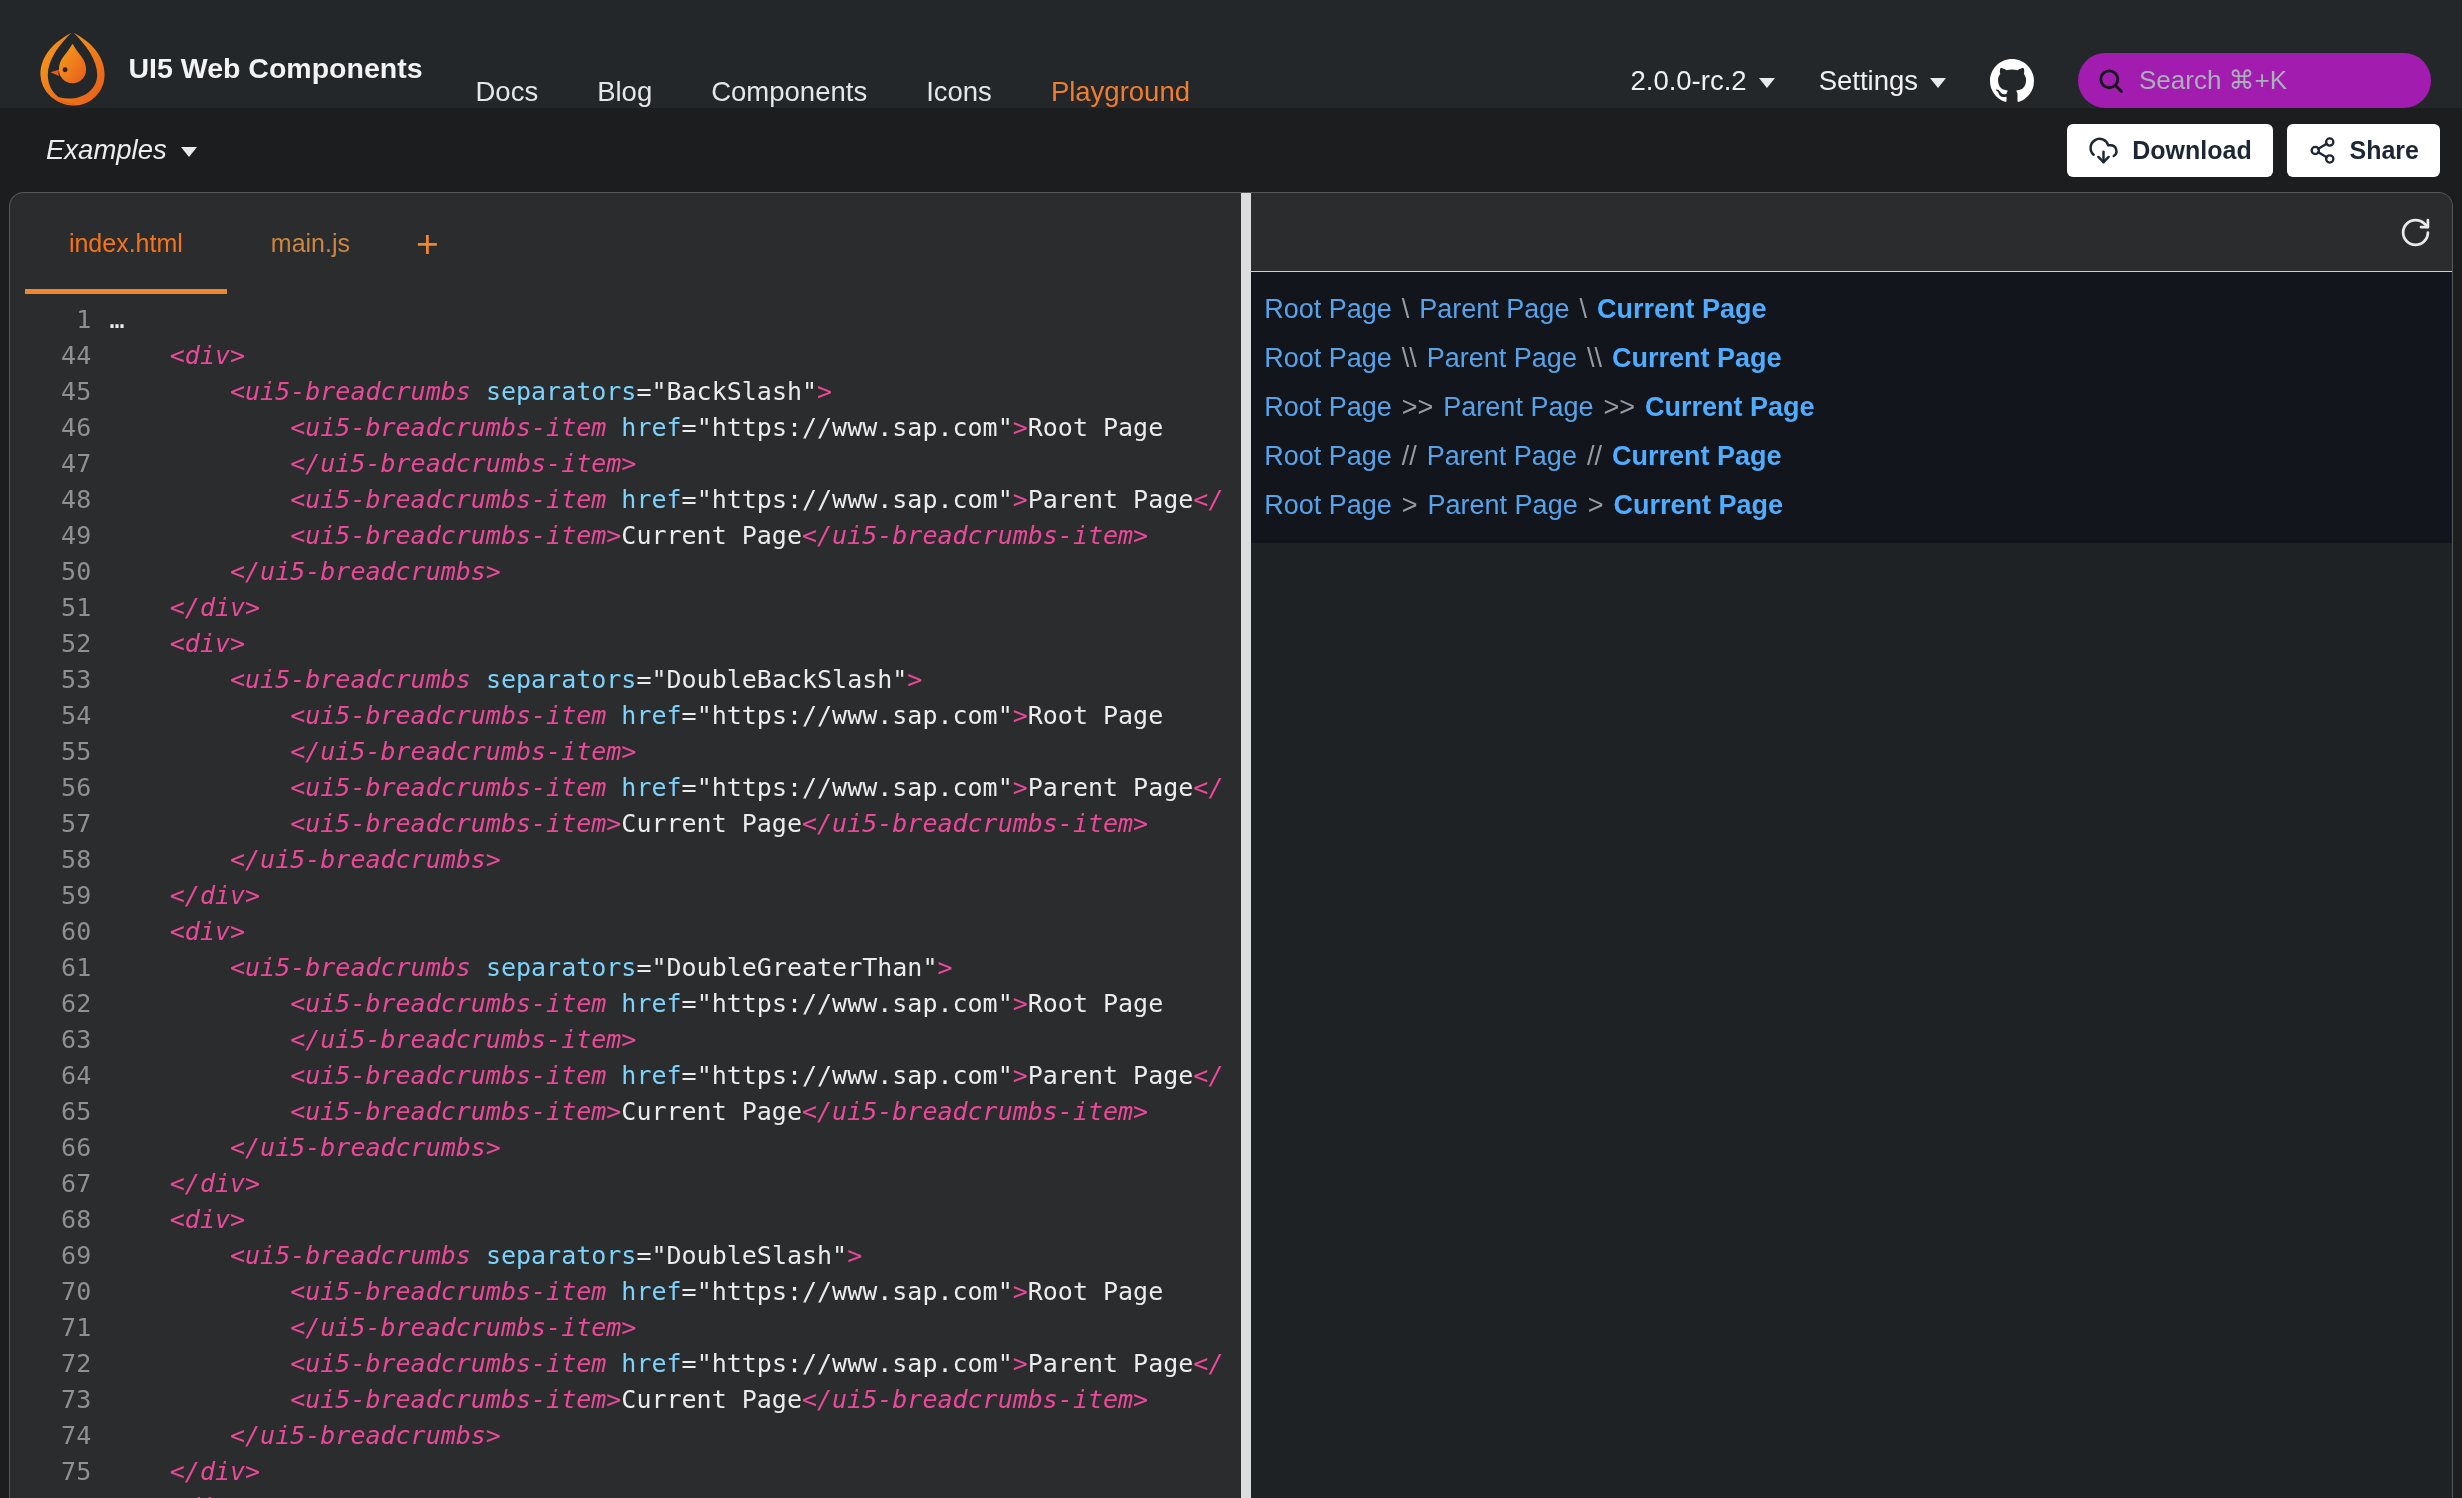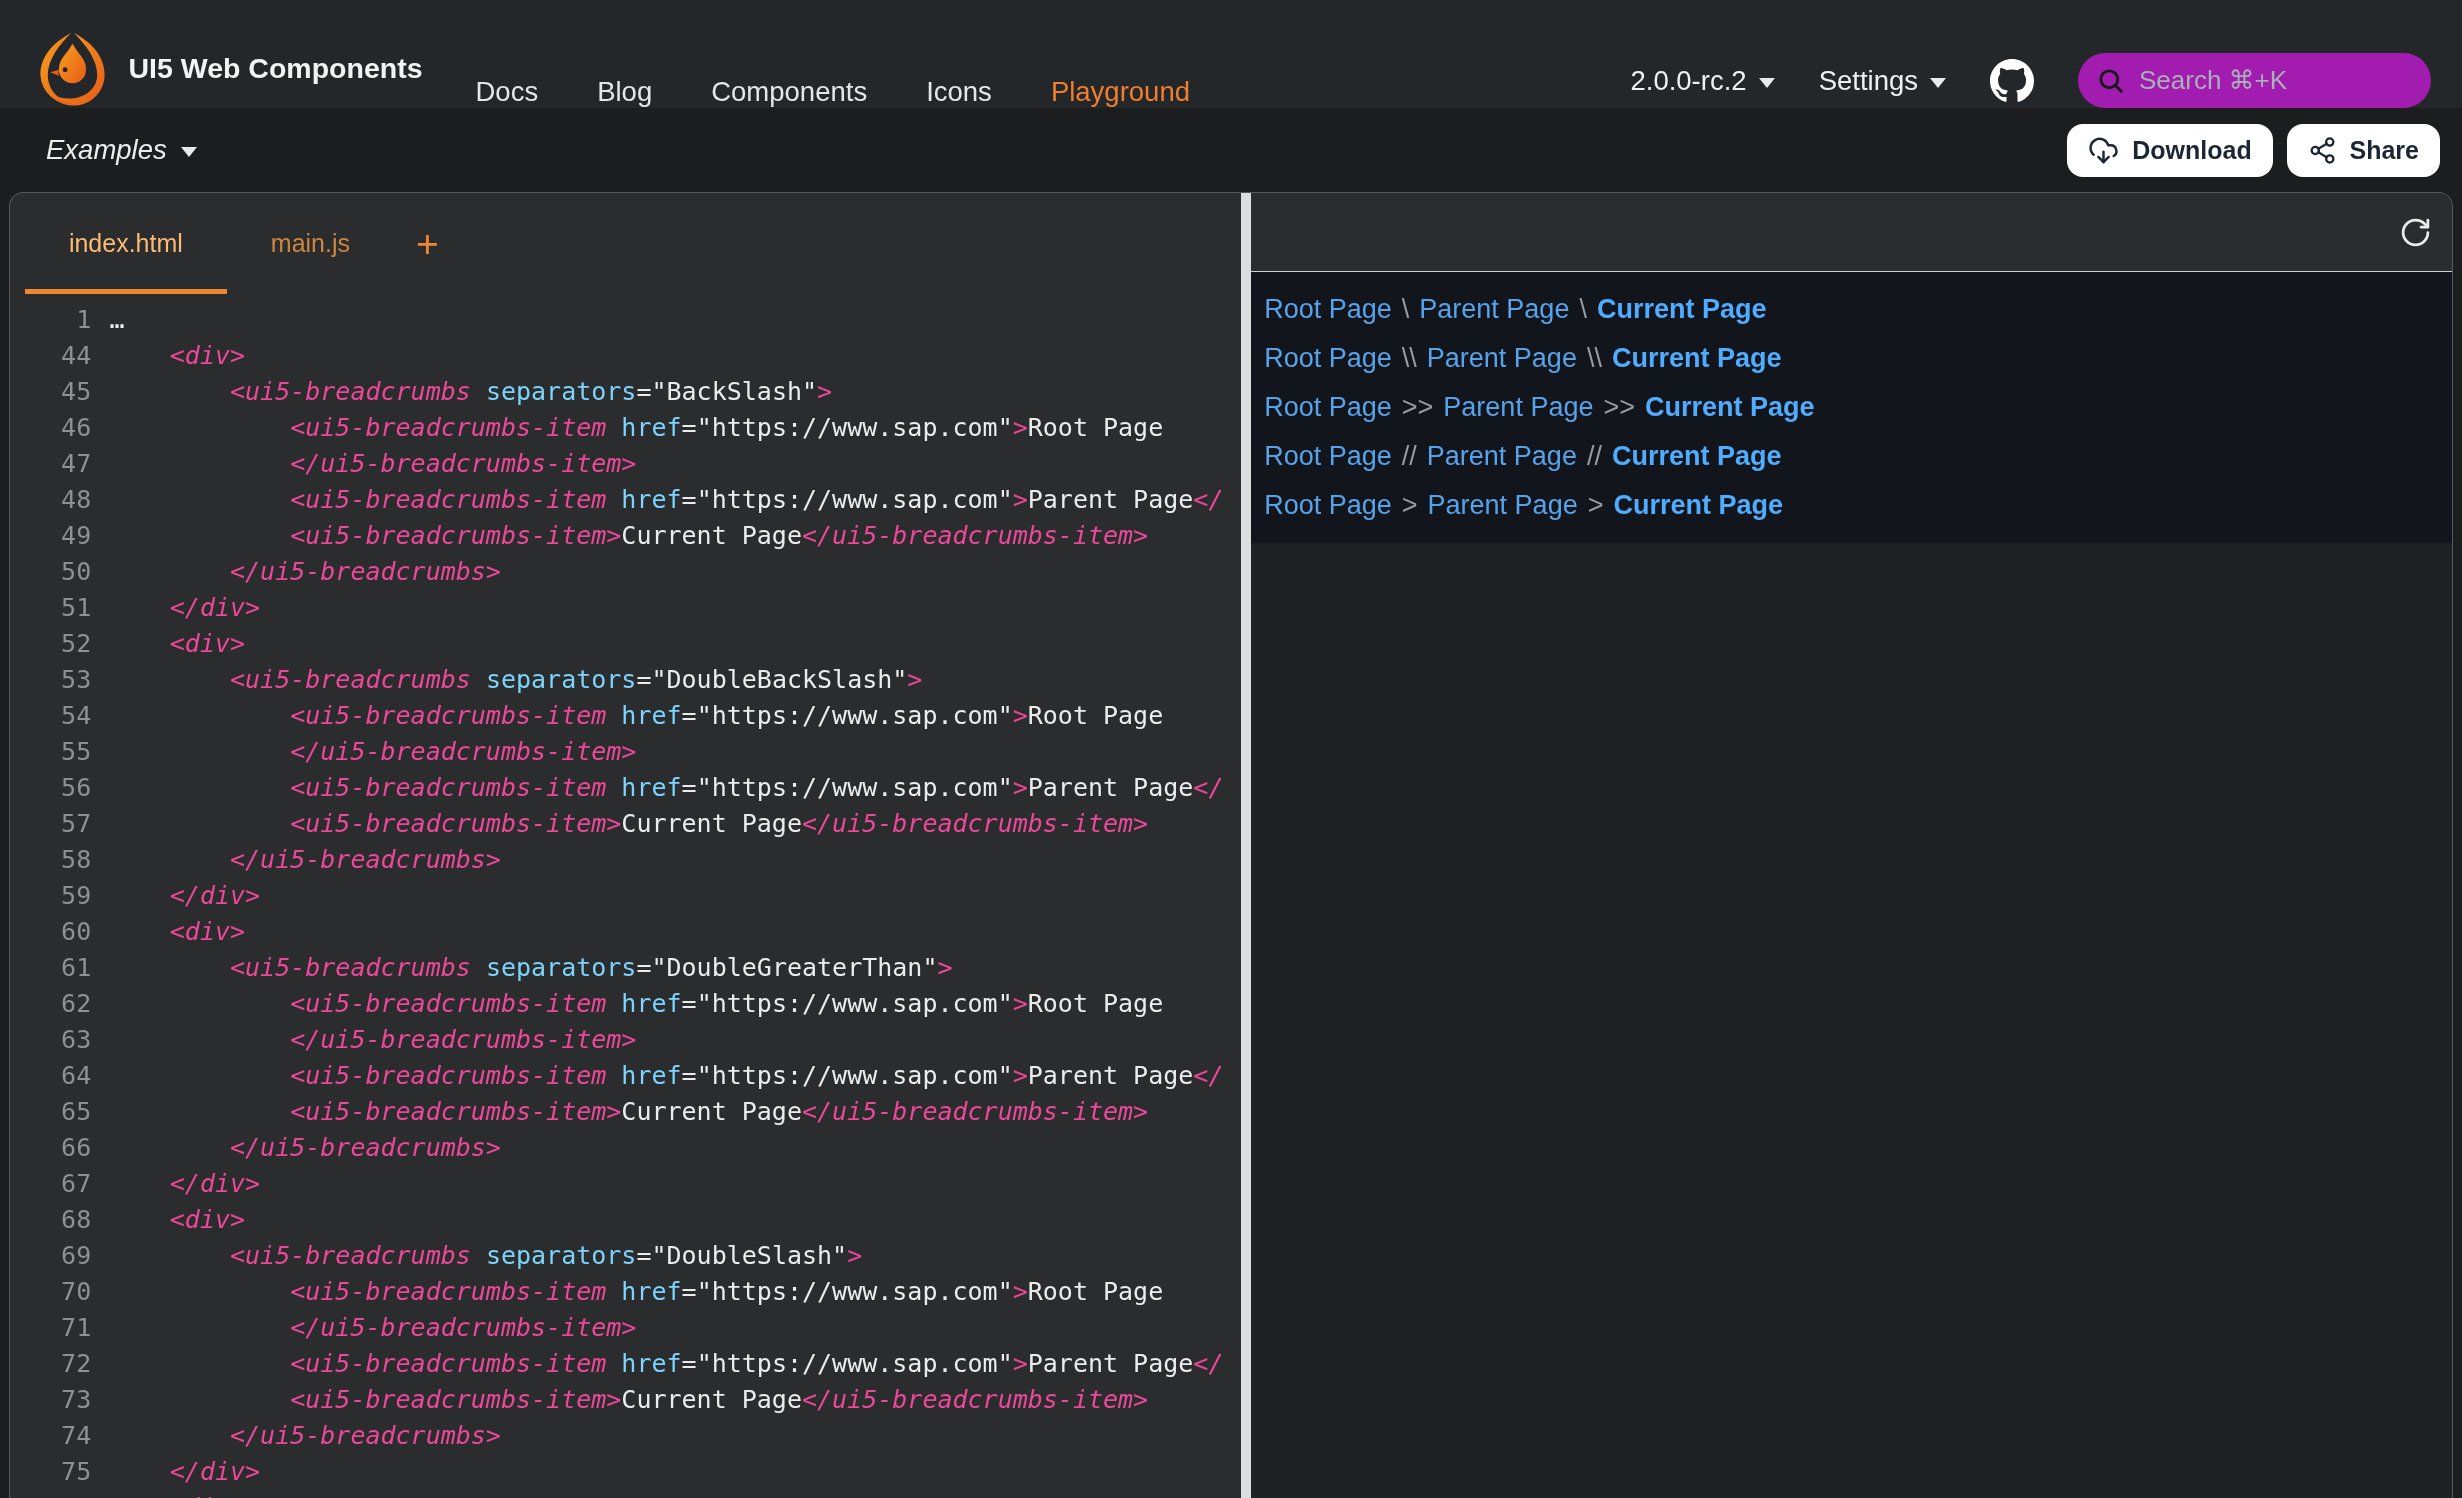--- a/index.html
+++ b/index.html
@@ -19,28 +19,28 @@
   .gh { display:flex; align-items:center; cursor:pointer; }
   .search { position:relative; width:353px; height:55px; }
   .search input { width:100%; height:100%; border:none; border-radius:27.5px; background:#a21caf; padding:0 22px 0 61px; font-size:26px; color:#E6E8EA; outline:none; font-family:inherit; }
   .search input::placeholder { color:#A9B0B7; }
   .search svg { position:absolute; left:18.4px; top:13px; }
 
   
   .subbar { height:84px; display:flex; align-items:center; padding:0 22px 0 46px; }
   .examples { display:flex; align-items:center; gap:13.8px; font-size:27.5px; color:#ECEDEF; cursor:pointer;font-style:italic; }
   .actions { margin-left:auto; display:flex; gap:13.8px; }
-  .btn { display:flex; align-items:center; gap:13px; background:#FFFFFF; color:#1C2634; height:53px; padding:0 21px; border-radius:16px; border:none; font-size:25px; font-weight:700; font-family:inherit; cursor:pointer; }
+  .btn { display:flex; align-items:center; gap:13px; background:#FFFFFF; color:#1C2634; height:53px; padding:0 21px; border-radius:6px; border:none; font-size:25px; font-weight:700; font-family:inherit; cursor:pointer; }
 
   
   .playground { margin:0 9.2px; height:1306px; border:1.8px solid #55585C; border-bottom:none; border-radius:14.7px 14.7px 0 0; background:#2A2C2E; display:flex; overflow:hidden; }
   .editor-pane { width:1231px; flex-shrink:0; display:flex; flex-direction:column; overflow:hidden; }
   .tabbar { height:101px; flex-shrink:0; display:flex; align-items:stretch; padding-left:14.7px; }
   .tab { display:flex; align-items:center; padding:0 44px; font-size:25px; color:#CE8540; position:relative; cursor:pointer; }
-  .tab.active { color:#fdba74; }
+  .tab.active { color:#f97316; }
   .tab.active::after { content:""; position:absolute; left:0; right:0; bottom:0; height:4.6px; background:#ED8630; }
   .add-tab { display:flex; align-items:center; padding:0 16.5px; margin-left:5.5px; font-size:39px; font-weight:400; color:#ED8630; cursor:pointer; }
   .code-area { flex:1; display:flex; font-family:"DejaVu Sans Mono","Liberation Mono",monospace; font-size:25px; line-height:36px; padding-top:8.3px; overflow:hidden; }
   .gutter { width:81px; flex-shrink:0; text-align:right; color:#8E9093; }
   .code-col { padding-left:18.4px; overflow:hidden; flex:1; }
   .code-line { white-space:pre; }
   .tk-tag { color:#ec4899;font-style:italic; }
   .tk-attr { color:#7dd3fc; }
   .tk-str { color:#EAECEE; }
   .tk-txt { color:#EAECEE; }

